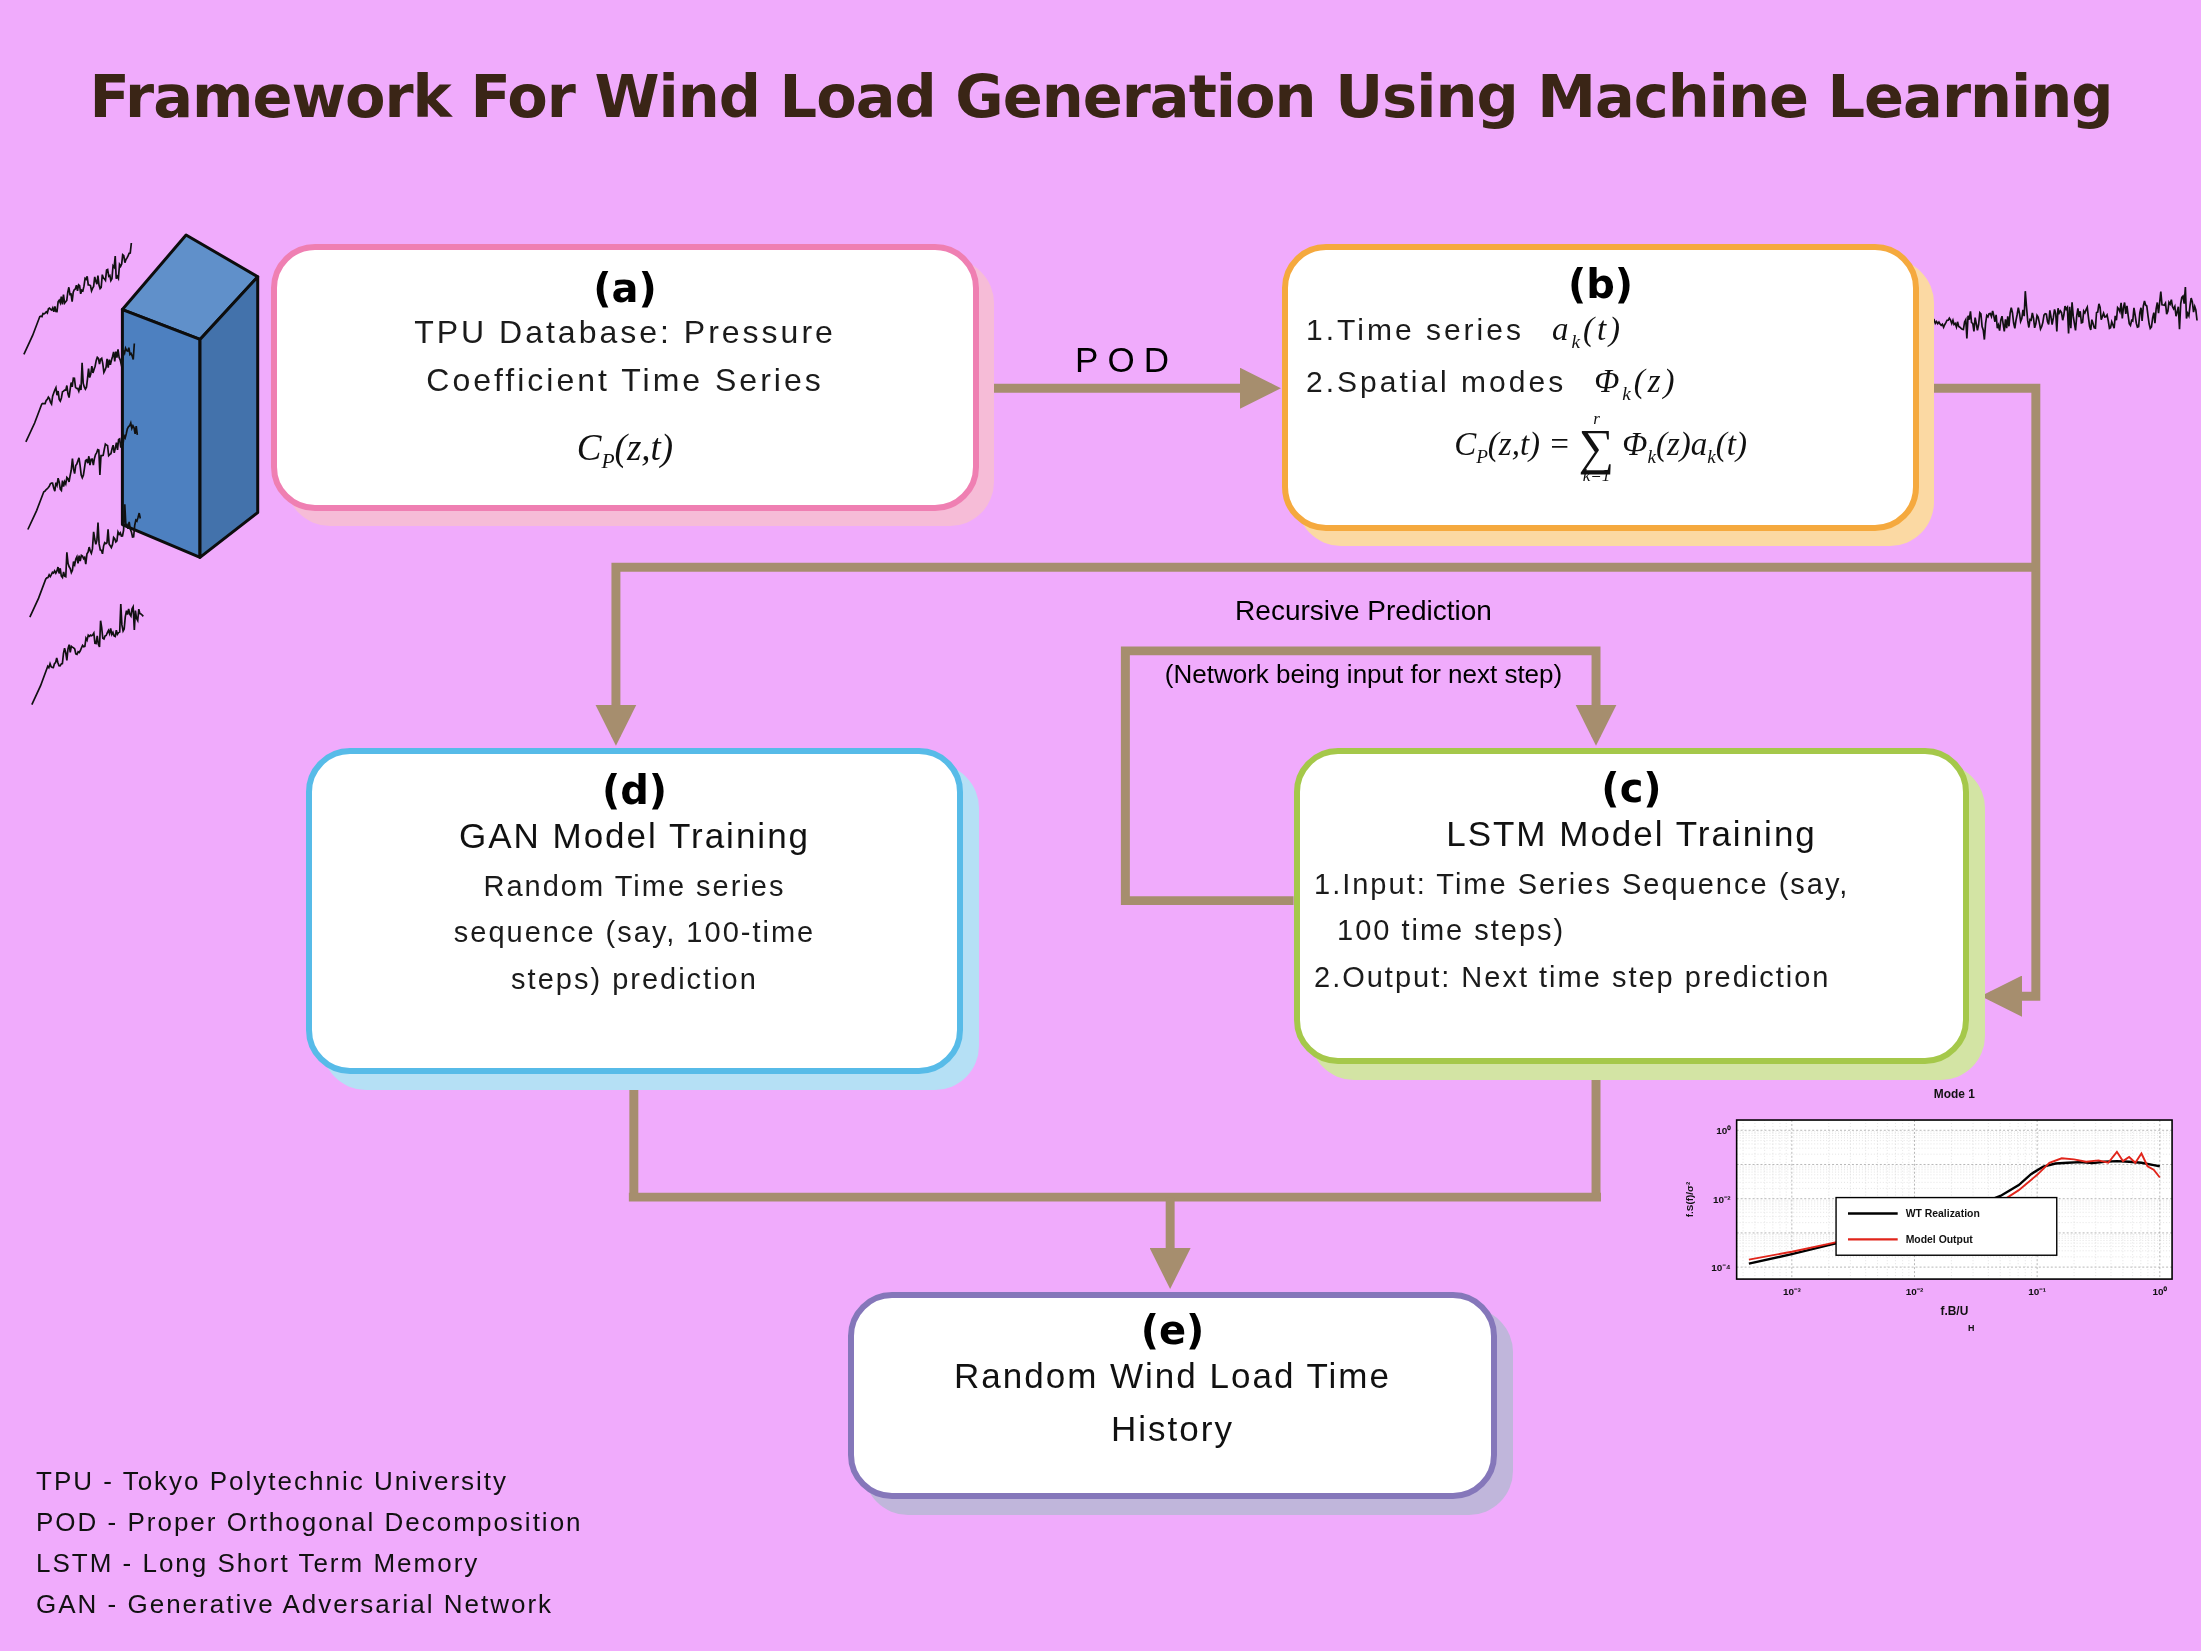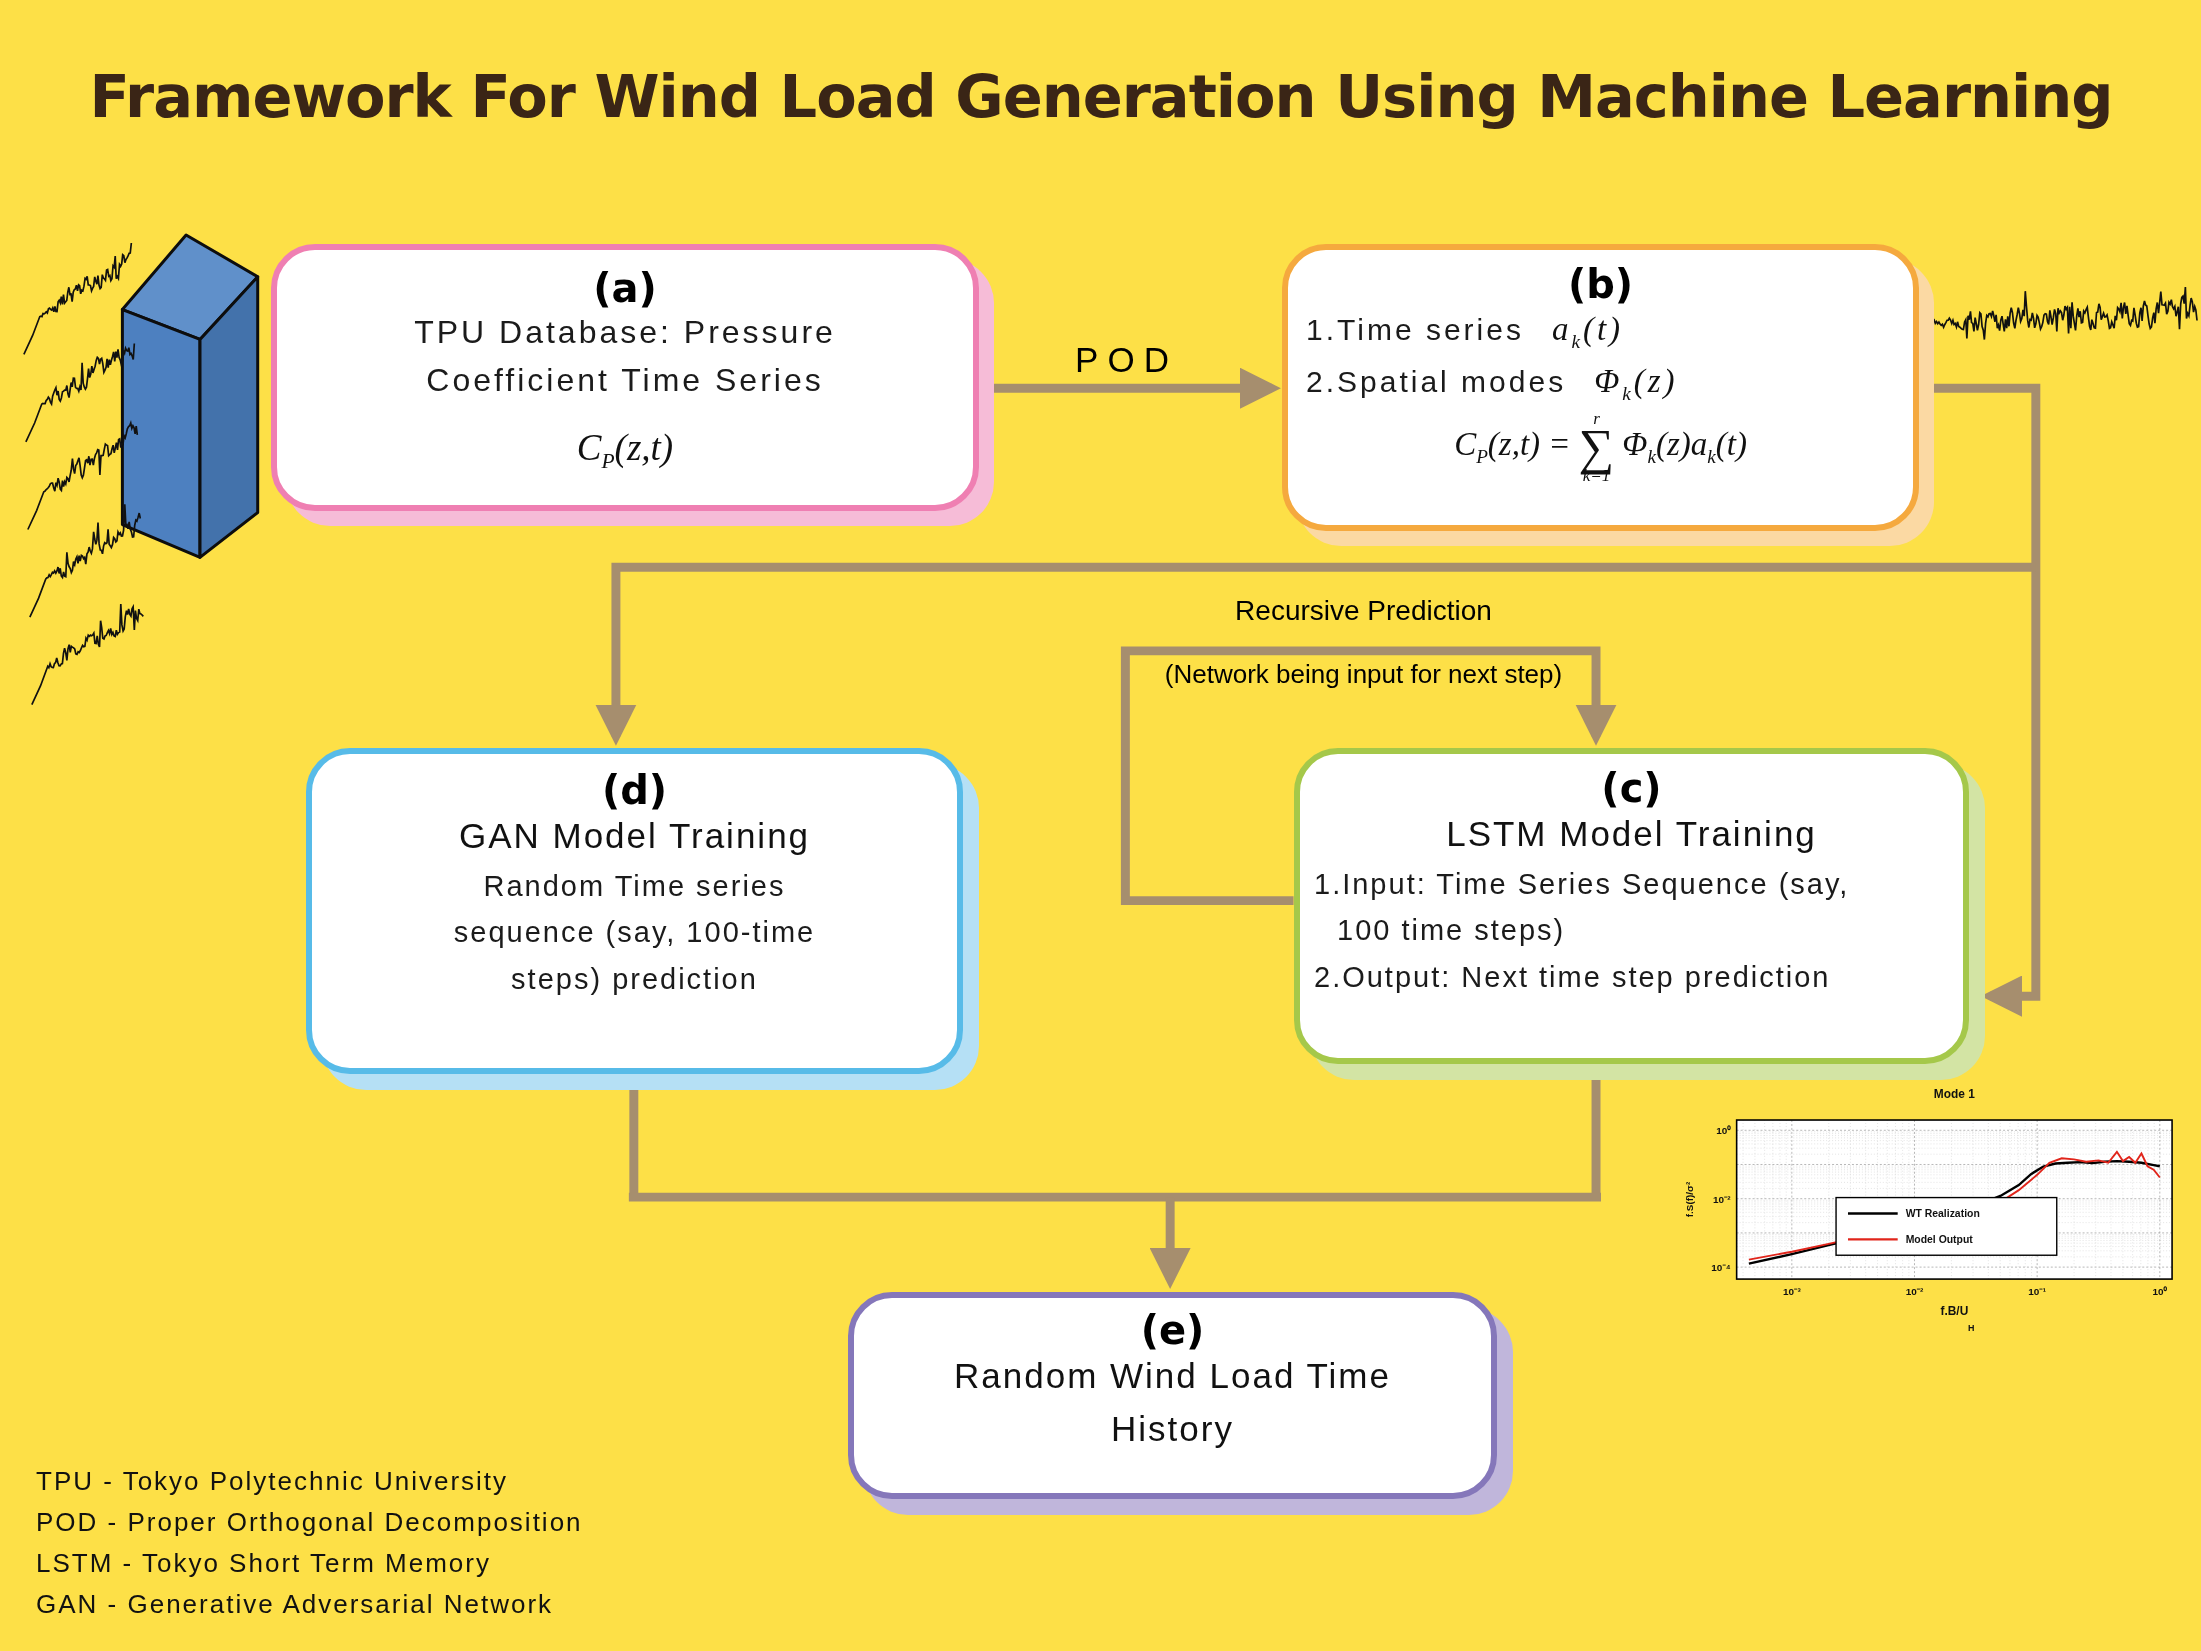--- a/index.html
+++ b/index.html
@@ -1,16 +1,16 @@
 <!DOCTYPE html>
 <html><head>
 <meta charset="utf-8">
 <style>
   html,body{margin:0;padding:0;background:#ffffff;}
-  #canvas{position:relative;width:2202px;height:1652px;background:#fde047;overflow:hidden;
+  #canvas{position:relative;width:2202px;height:1652px;background:#f0abfc;overflow:hidden;
           font-family:"Liberation Sans",sans-serif;color:#1b1b1b;}
   
   #page-title{position:absolute;left:0;top:62px;width:2202px;text-align:center;
     font-family:"DejaVu Sans",sans-serif;font-weight:bold;font-size:59px;letter-spacing:-1px;
     color:#3a2516;}
   
   #overlay{position:absolute;left:0;top:0;z-index:1;pointer-events:none;}
   .conn{stroke:#a68e6e;stroke-width:9;fill:none;stroke-linejoin:miter;}
   
   .box{position:absolute;background:#ffffff;border-radius:44px;z-index:2;
@@ -151,21 +151,21 @@
 
   <div class="box" id="box-e">
     <div class="tag">(e)</div>
     <div class="box-title">Random Wind Load Time</div>
     <div class="box-title">History</div>
   </div>
 
   <div id="acronyms">
     <div>TPU - Tokyo Polytechnic University</div>
     <div>POD - Proper Orthogonal Decomposition</div>
-    <div>LSTM - Tokyo Short Term Memory</div>
+    <div>LSTM - Long Short Term Memory</div>
     <div>GAN - Generative Adversarial Network</div>
   </div>
 
   <svg id="inset" width="507" height="259" viewBox="0 0 510 260">
     <text id="inset-title" x="279" y="18" text-anchor="middle" font-size="12" font-weight="bold" fill="#111">Mode 1</text>
     <rect x="60" y="40" width="438" height="160" fill="#ffffff" stroke="none"></rect>
     <g id="inset-grid">
         <line x1="60" y1="187.95698924731184" x2="498" y2="187.95698924731184" stroke="#999" stroke-width="0.7" stroke-dasharray="2,2"></line>
         <line x1="60" y1="177.59896789113182" x2="498" y2="177.59896789113182" stroke="#d8d8d8" stroke-width="0.7" stroke-dasharray="1,2"></line>
         <line x1="60" y1="171.53991381609762" x2="498" y2="171.53991381609762" stroke="#d8d8d8" stroke-width="0.7" stroke-dasharray="1,2"></line>

